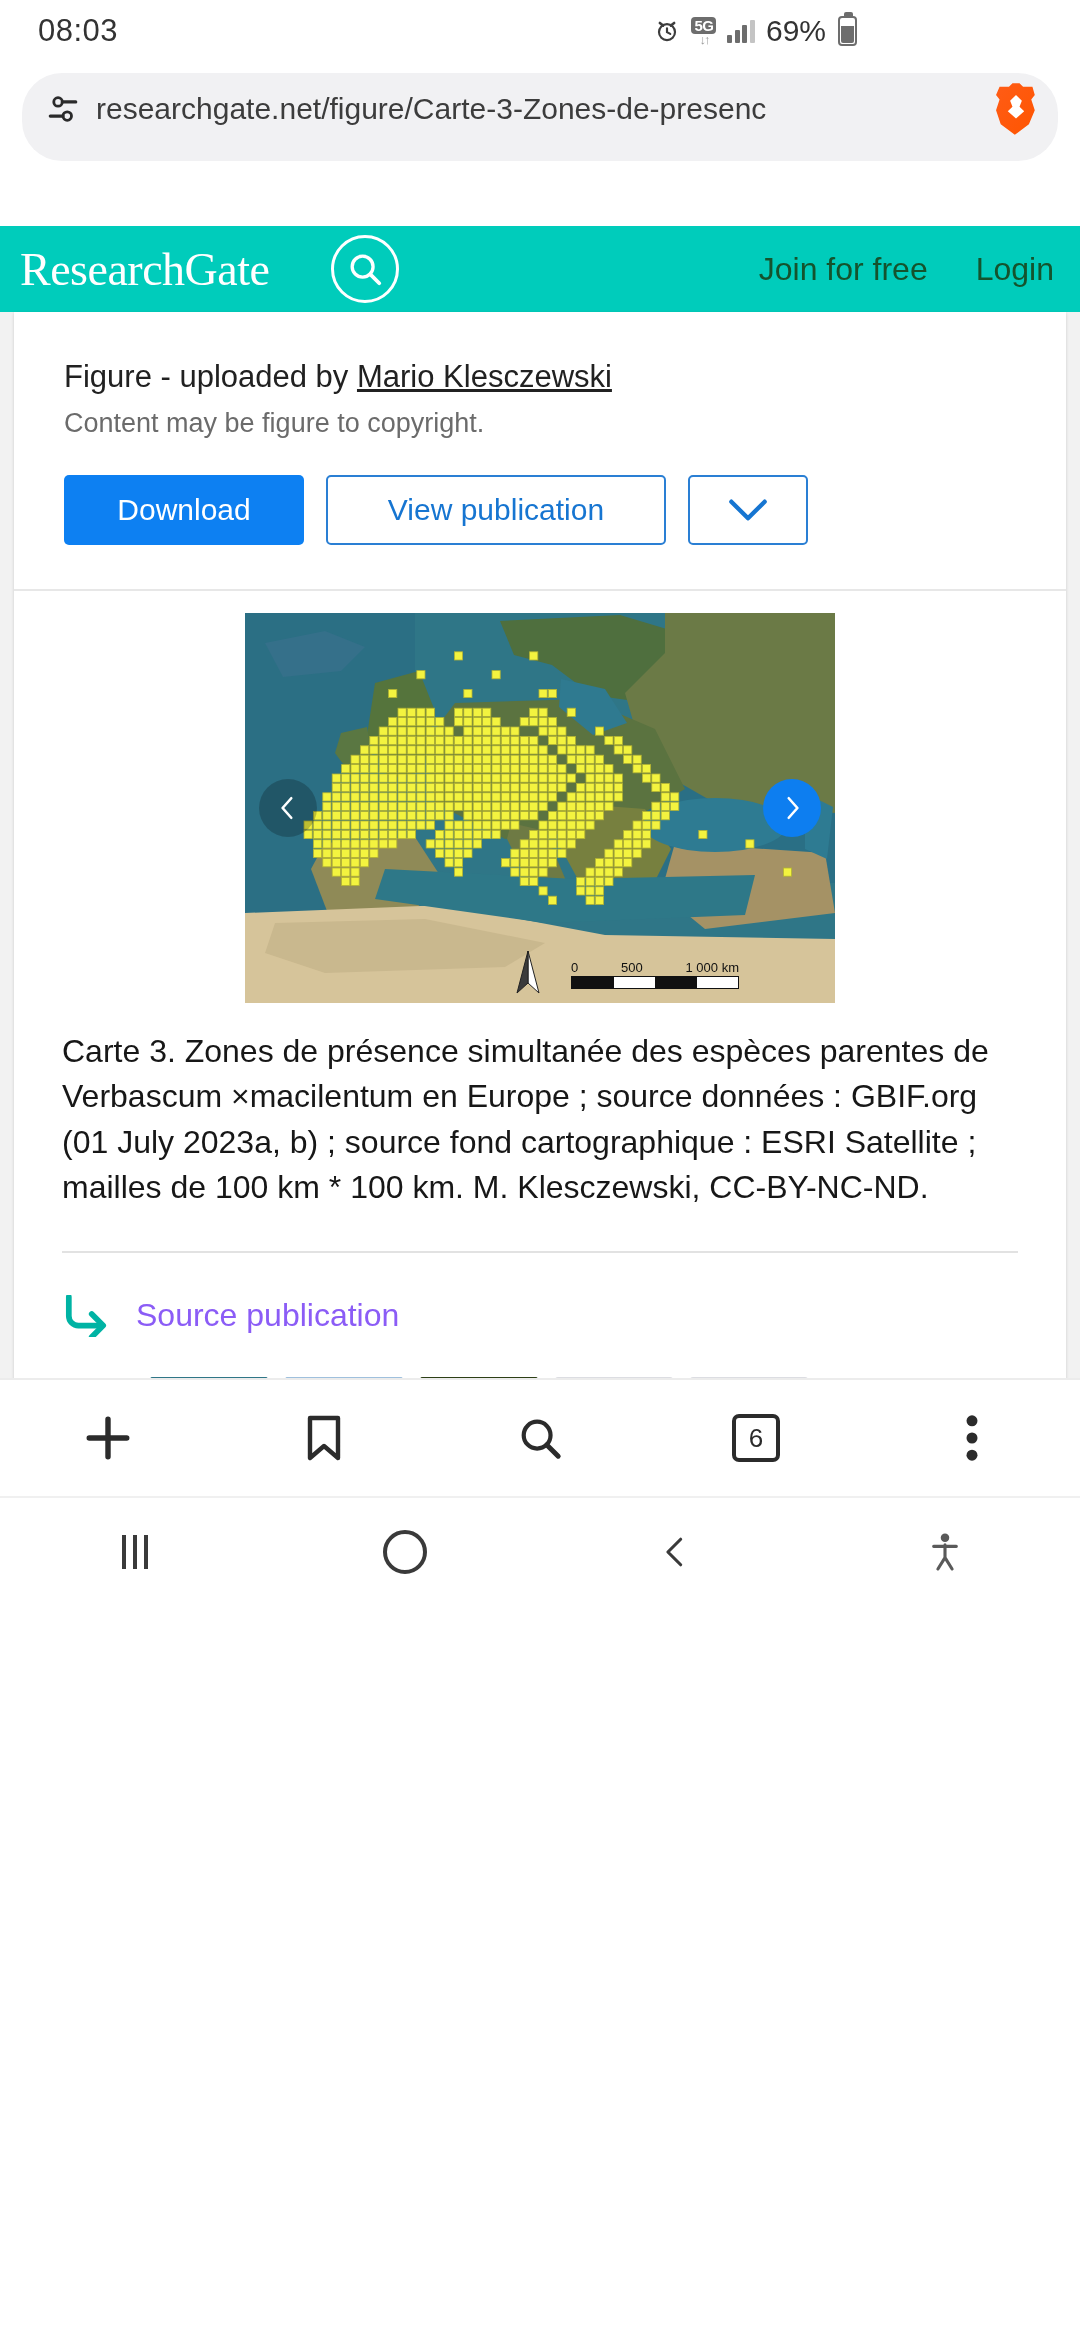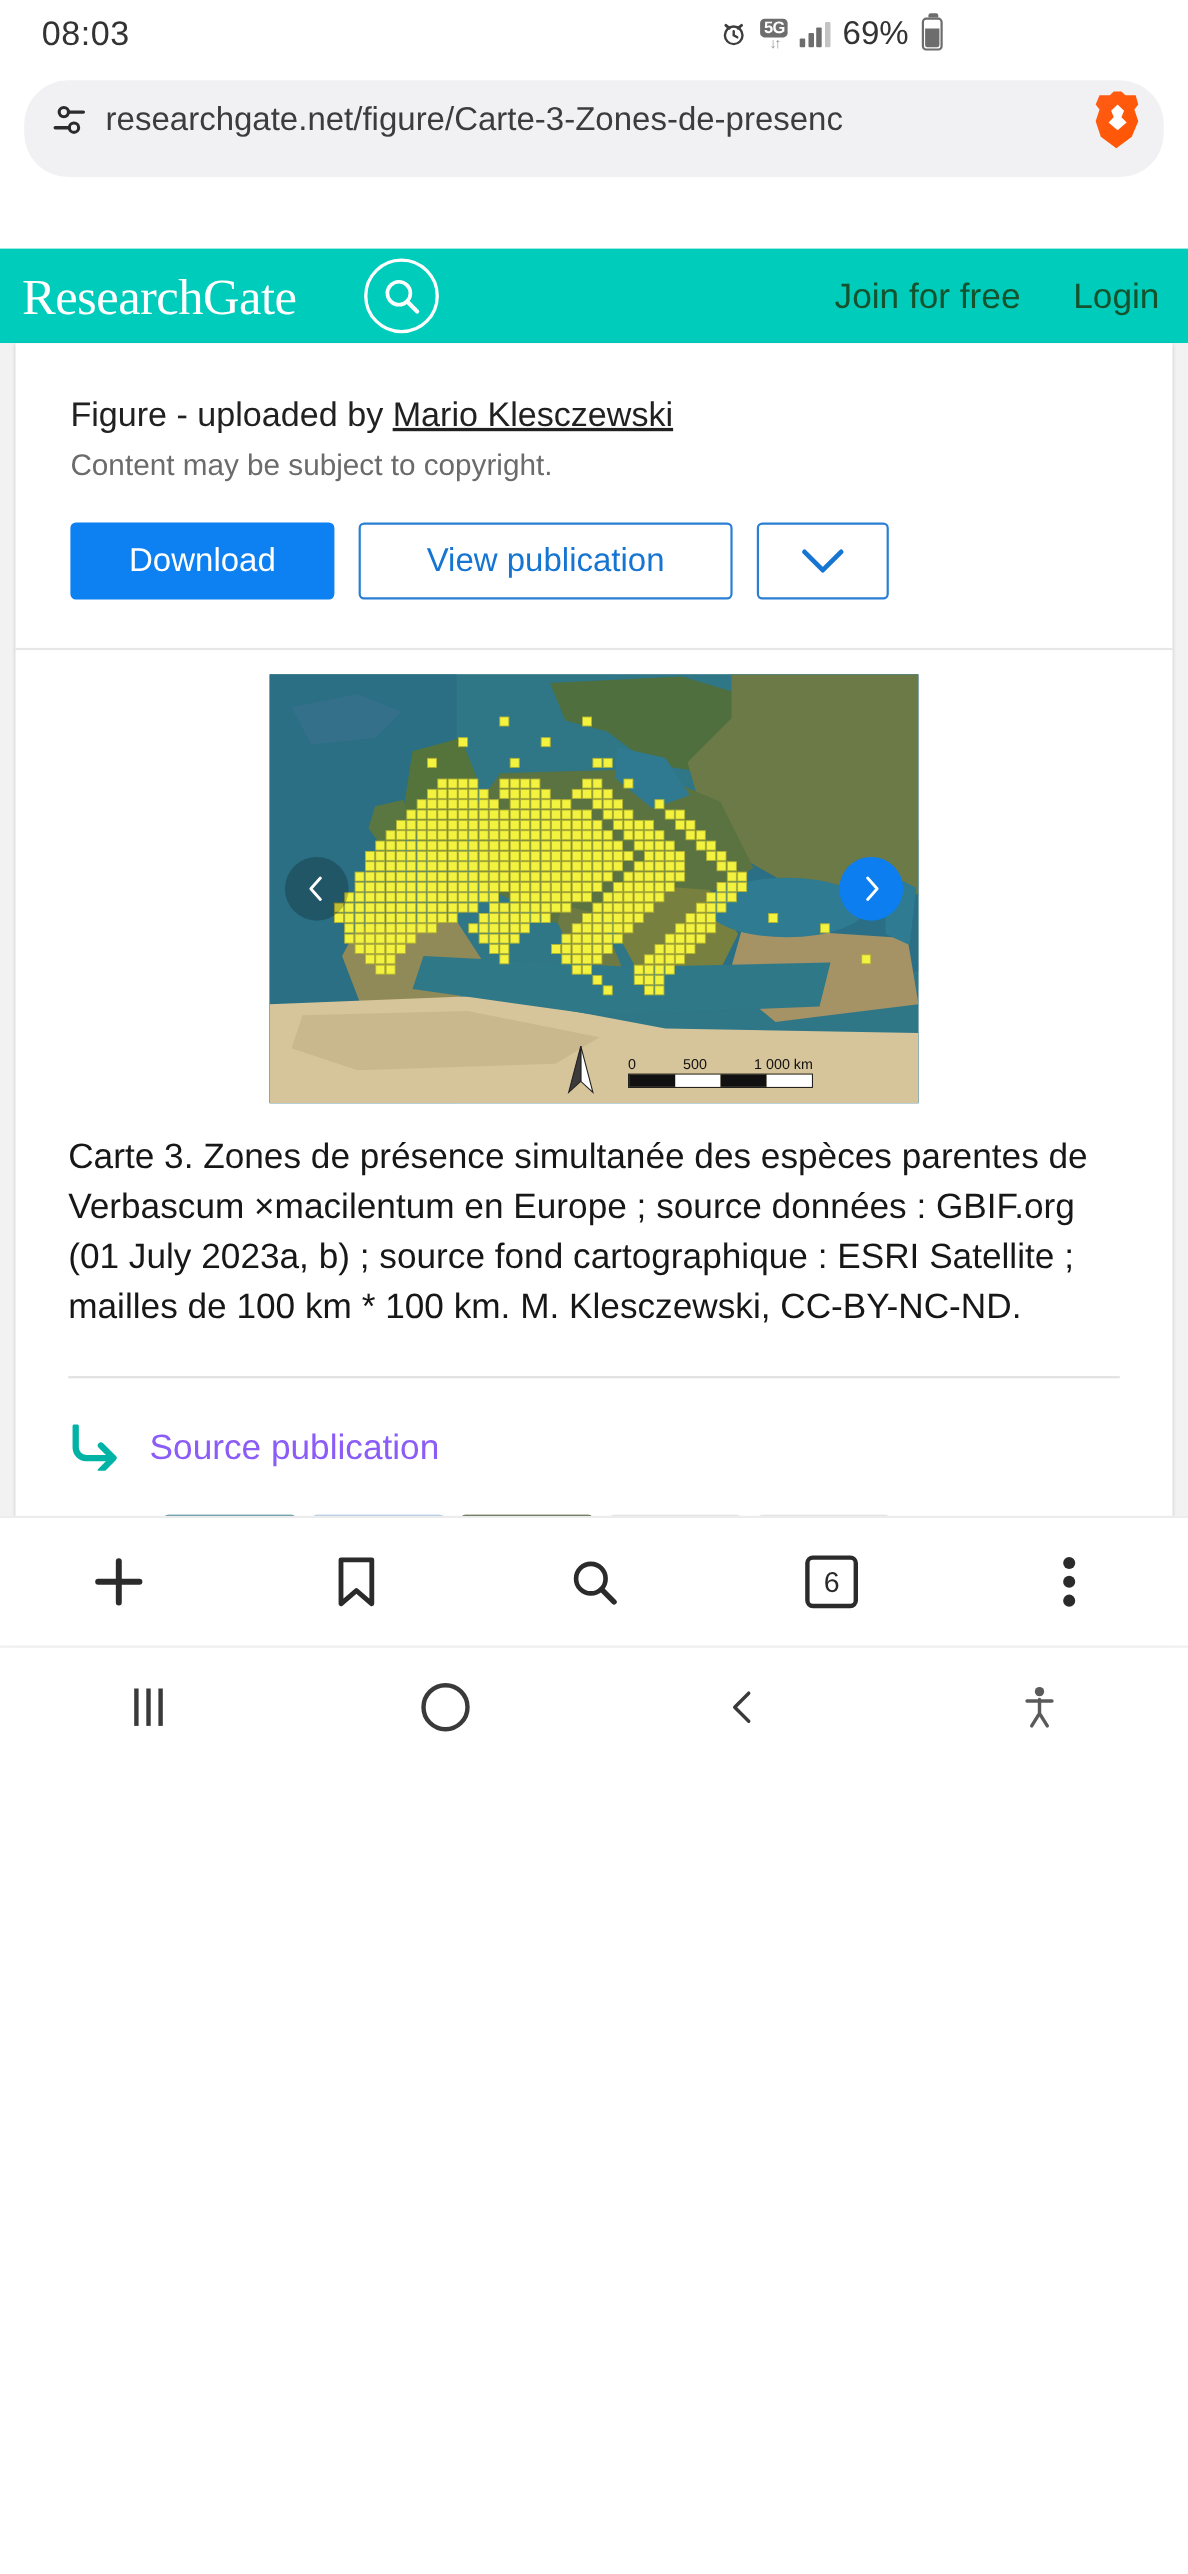--- a/index.html
+++ b/index.html
@@ -220,21 +220,21 @@
     </div>
   </div>
 
   <div class="page">
     <div class="card" style="top:0">
 
       <div class="card-head">
         <div class="fig-by">
           <span>Figure - uploaded by </span><a class="author" href="#">Mario Klesczewski</a>
         </div>
-        <div class="copyright">Content may be subject to copyright.</div>
+        <div class="copyright">Content may be figure to copyright.</div>
       </div>
 
       <div class="btn-row">
         <div class="btn btn-primary">Download</div>
         <div class="btn btn-outline">View publication</div>
         <div class="btn btn-chev">
           <svg width="40" height="24" viewBox="0 0 24 14">
             <path d="M2 2l10 10L22 2" fill="none" stroke="#1675d1" stroke-width="2.6" stroke-linecap="round" stroke-linejoin="round"></path>
           </svg>
         </div>

